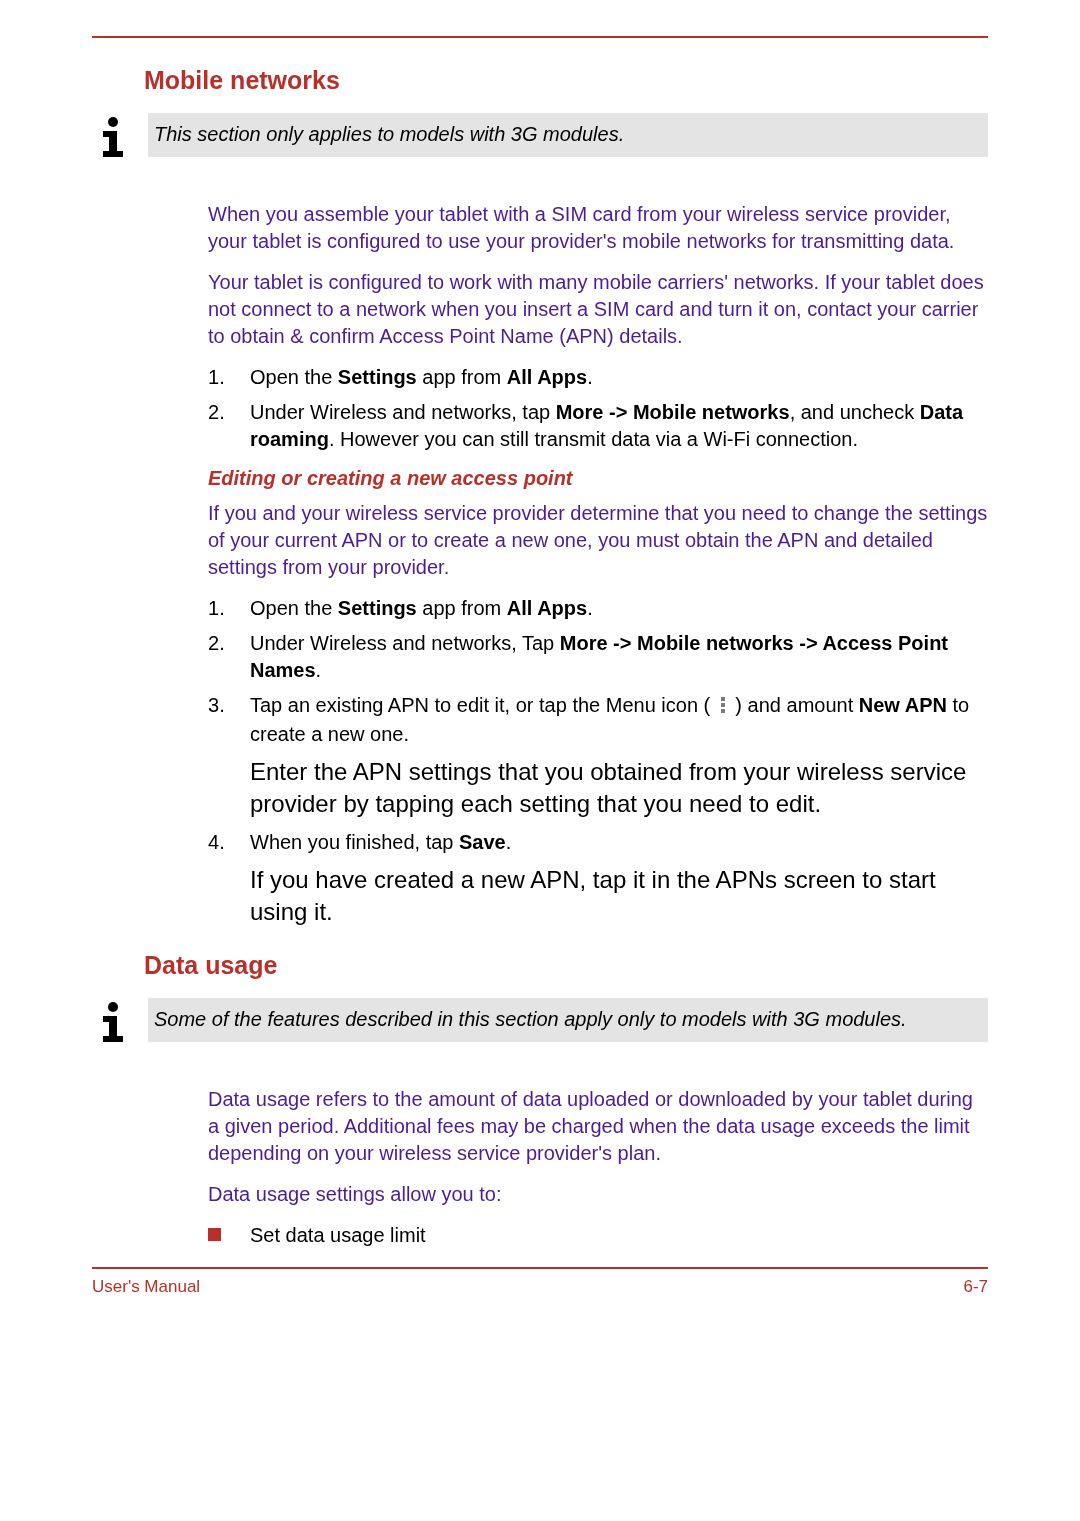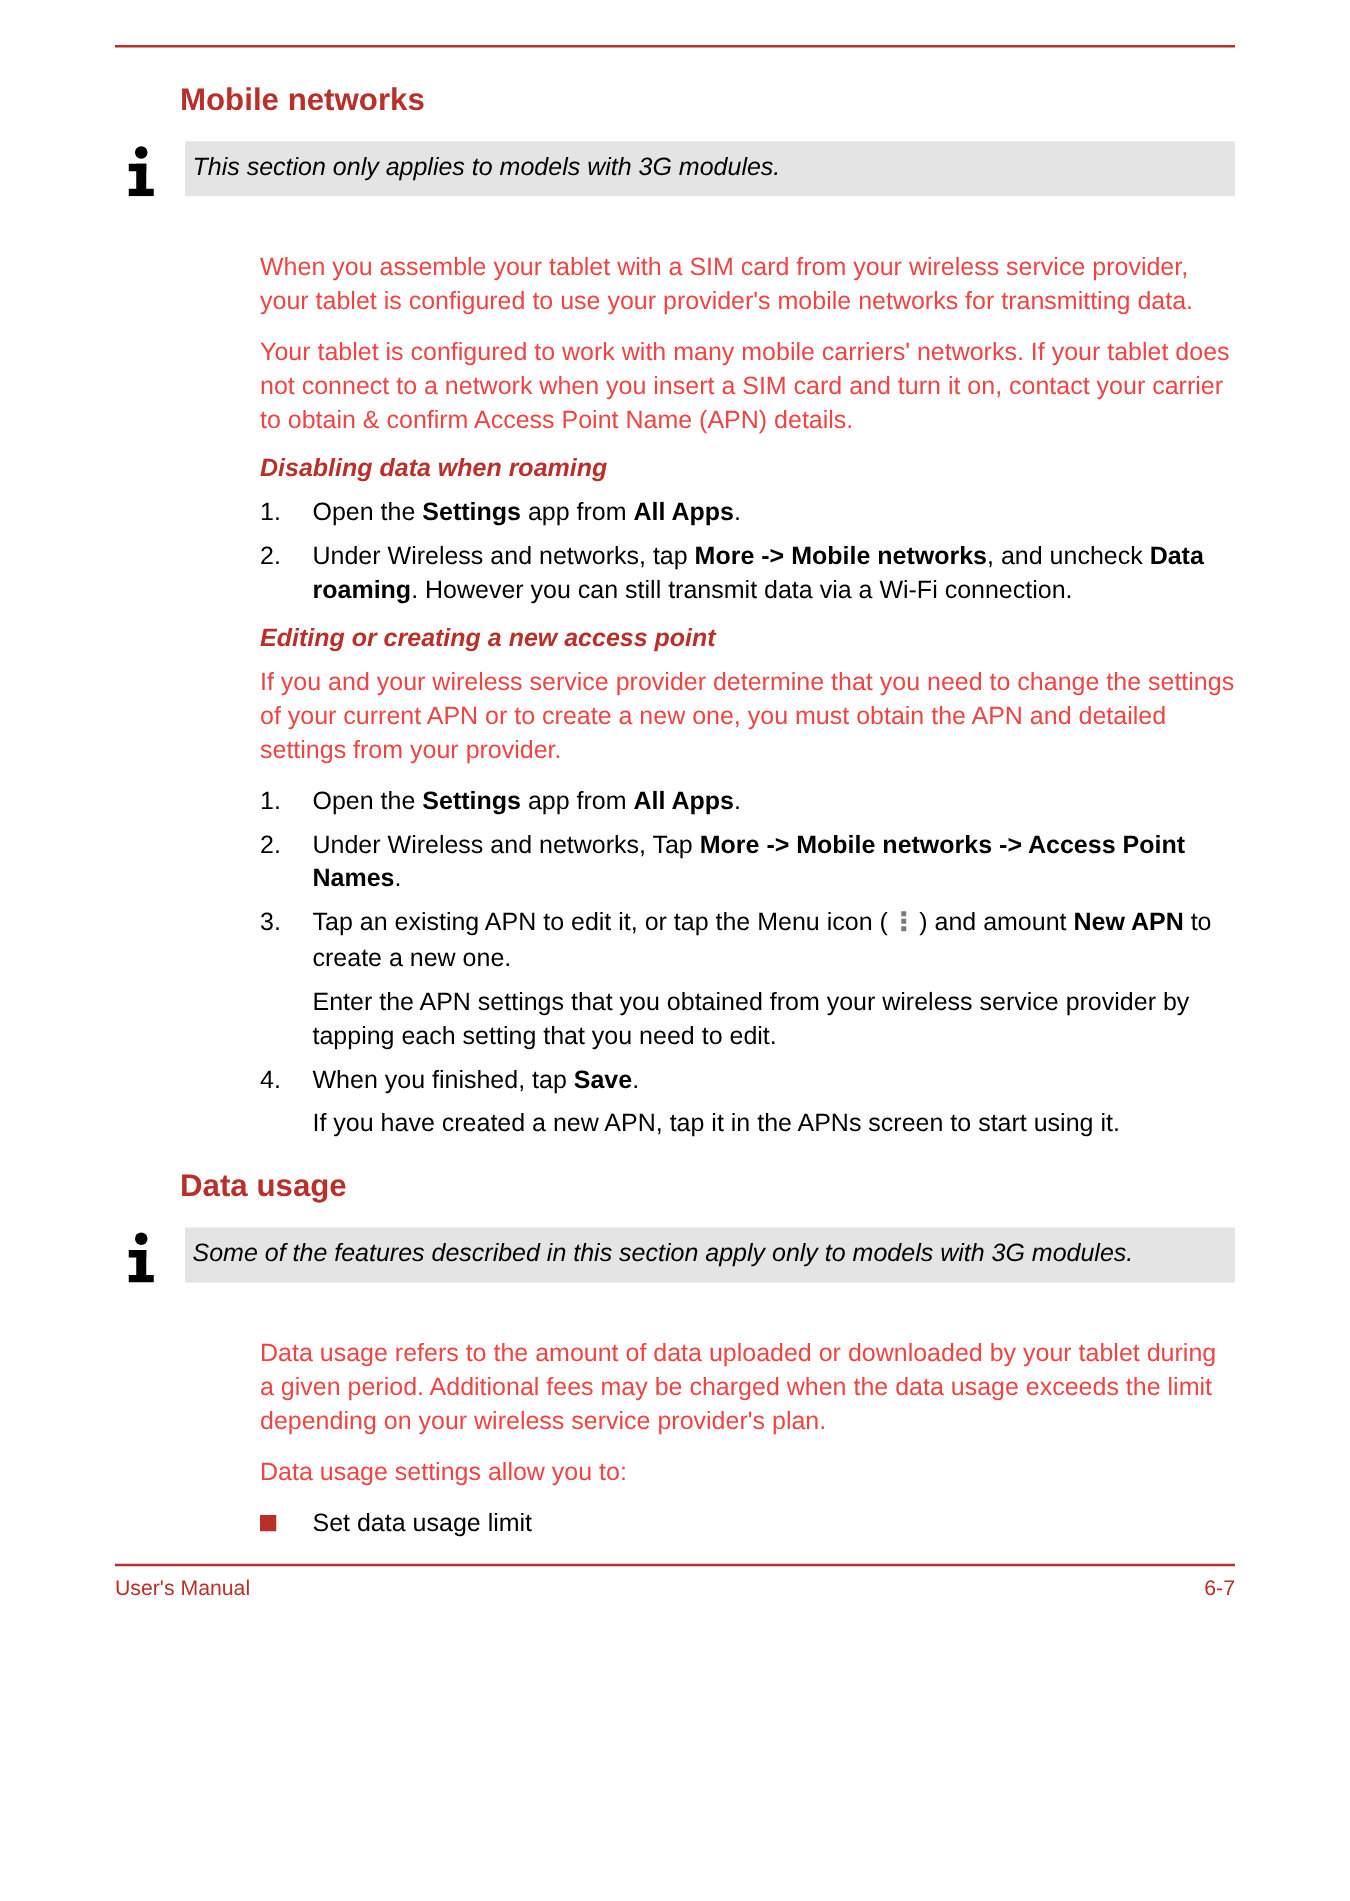--- a/index.html
+++ b/index.html
@@ -59,21 +59,21 @@
       font-size: 20px;
       line-height: 1.35;
       color: #000;
     }
     .body-block {
       margin-left: 116px;
     }
     .p {
       font-size: 20px;
       line-height: 1.35;
-      color: #ef4444;
+      color: #4c1d95;
       margin-bottom: 14px;
     }
     .ol {
       list-style: none;
       counter-reset: li;
     }
     .ol > li {
       position: relative;
       padding-left: 42px;
       font-size: 20px;
@@ -81,21 +81,21 @@
       margin-bottom: 8px;
     }
     .ol > li::before {
       counter-increment: li;
       content: counter(li) ".";
       position: absolute;
       left: 0;
       top: 0;
     }
     .li-p {
-      font-size: 20px;
+      font-size: 24px;
       line-height: 1.35;
       margin-top: 8px;
     }
     .ul {
       list-style: none;
     }
     .ul > li {
       position: relative;
       padding-left: 42px;
       font-size: 20px;
@@ -144,21 +144,20 @@
           <rect x="8" y="36" width="20" height="6" fill="#000"></rect>
         </svg>
       </div>
       <div class="note-box">This section only applies to models with 3G modules.</div>
     </div>
 
     <div class="body-block">
       <p class="p">When you assemble your tablet with a SIM card from your wireless service provider, your tablet is configured to use your provider's mobile networks for transmitting data.</p>
       <p class="p">Your tablet is configured to work with many mobile carriers' networks. If your tablet does not connect to a network when you insert a SIM card and turn it on, contact your carrier to obtain &amp; confirm Access Point Name (APN) details.</p>
 
-      <h3 class="h3">Disabling data when roaming</h3>
 
       <ol class="ol">
         <li>
           <span>Open the </span><b>Settings</b><span> app from </span><b>All Apps</b><span>.</span>
         </li>
         <li>
           <span>Under Wireless and networks, tap </span><b>More -&gt; Mobile networks</b><span>, and uncheck </span><b>Data roaming</b><span>. However you can still transmit data via a Wi-Fi connection.</span>
         </li>
       </ol>
 

